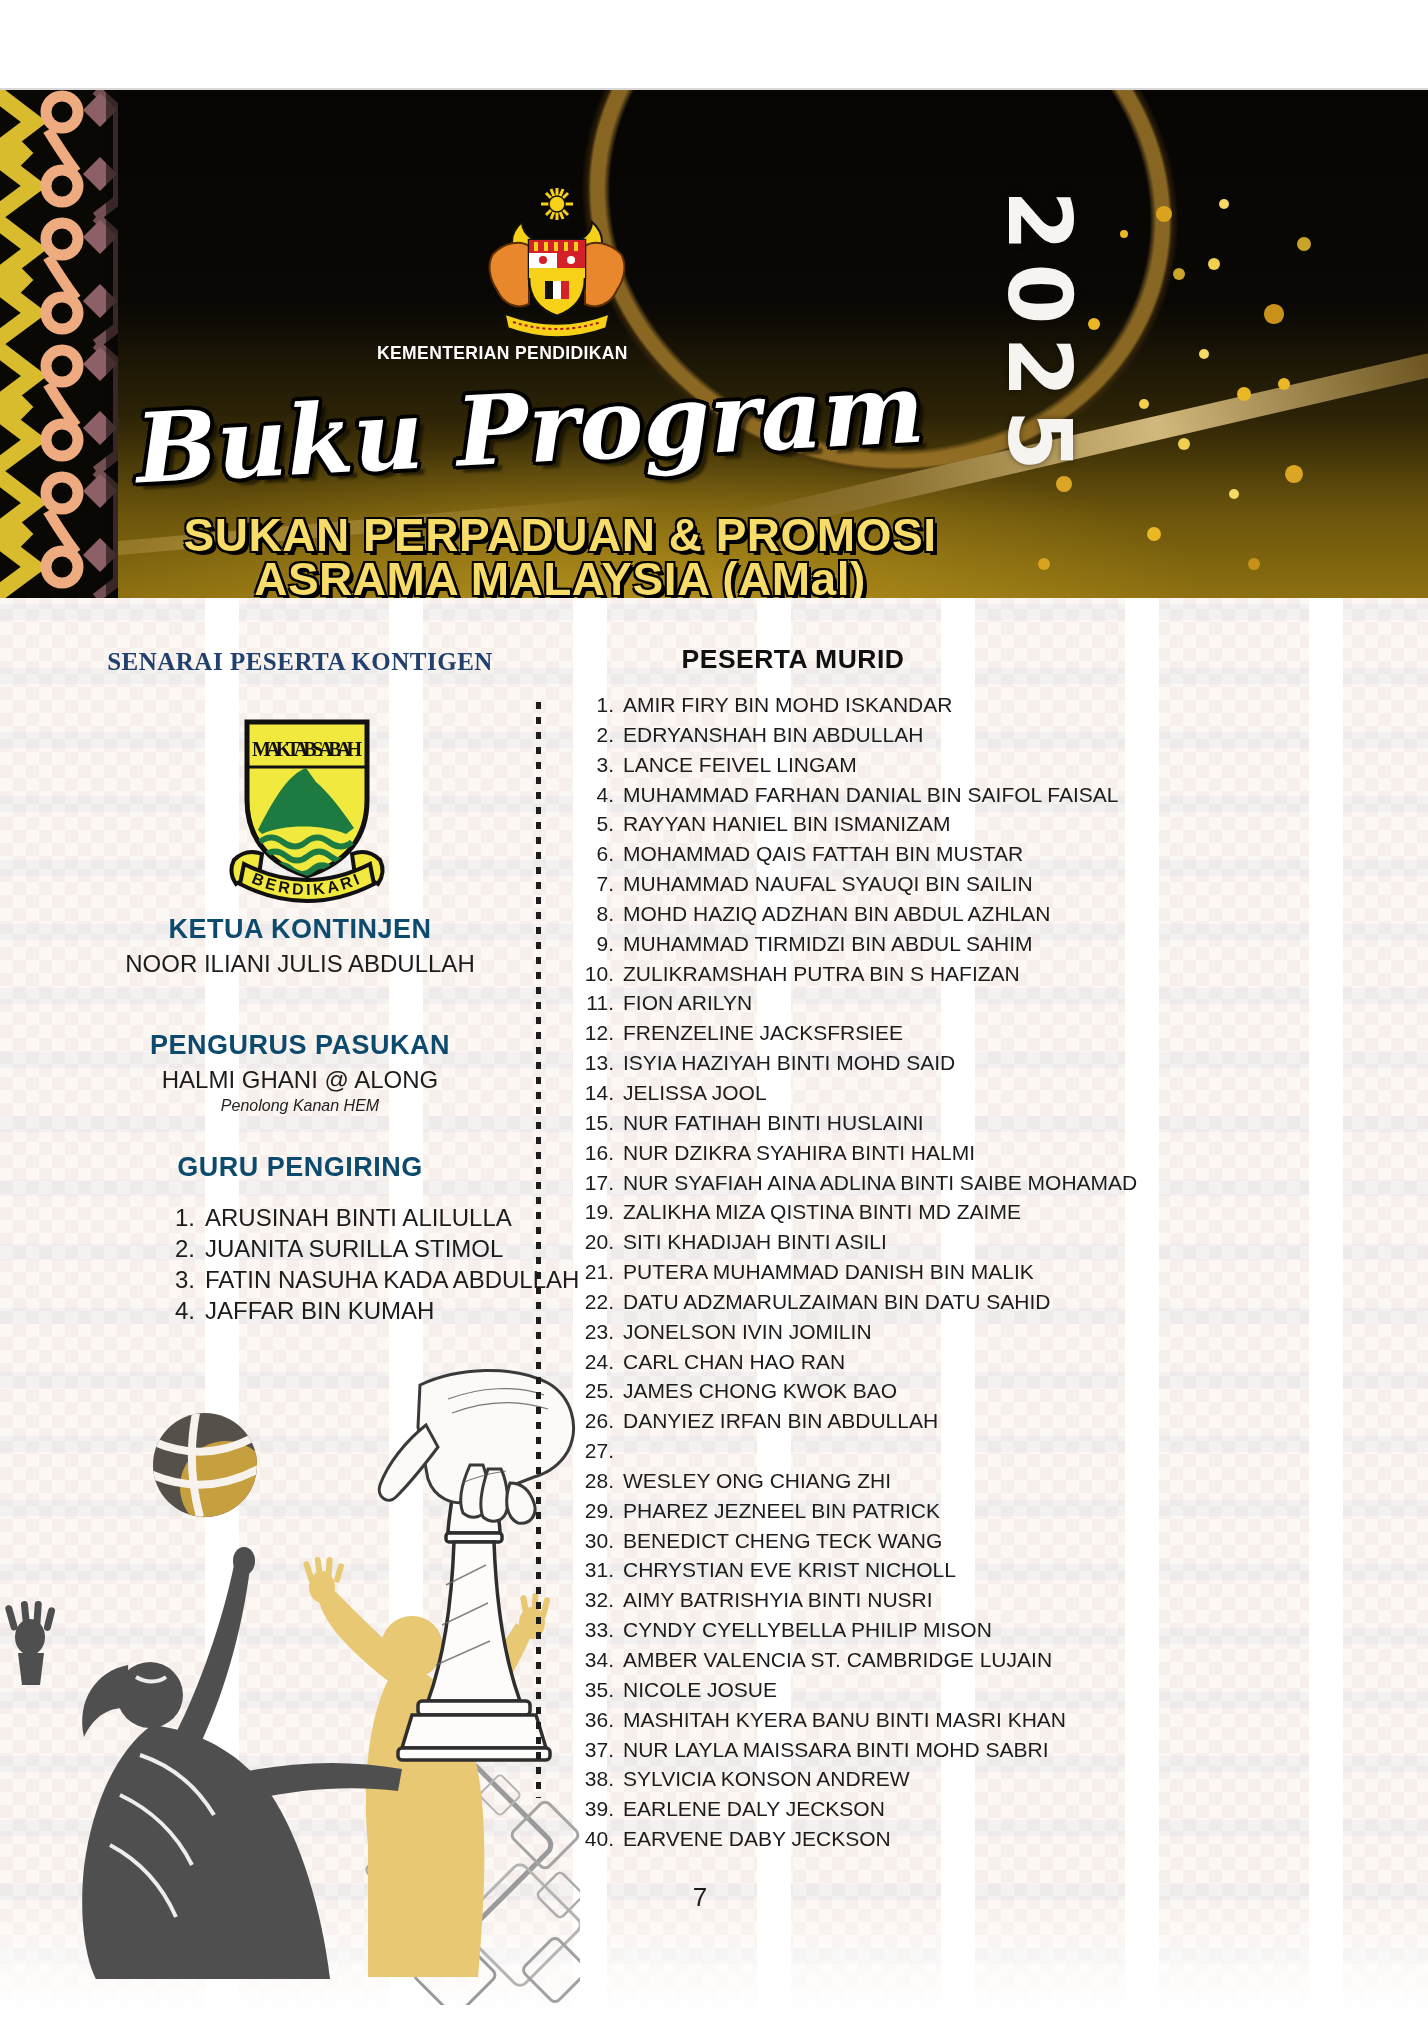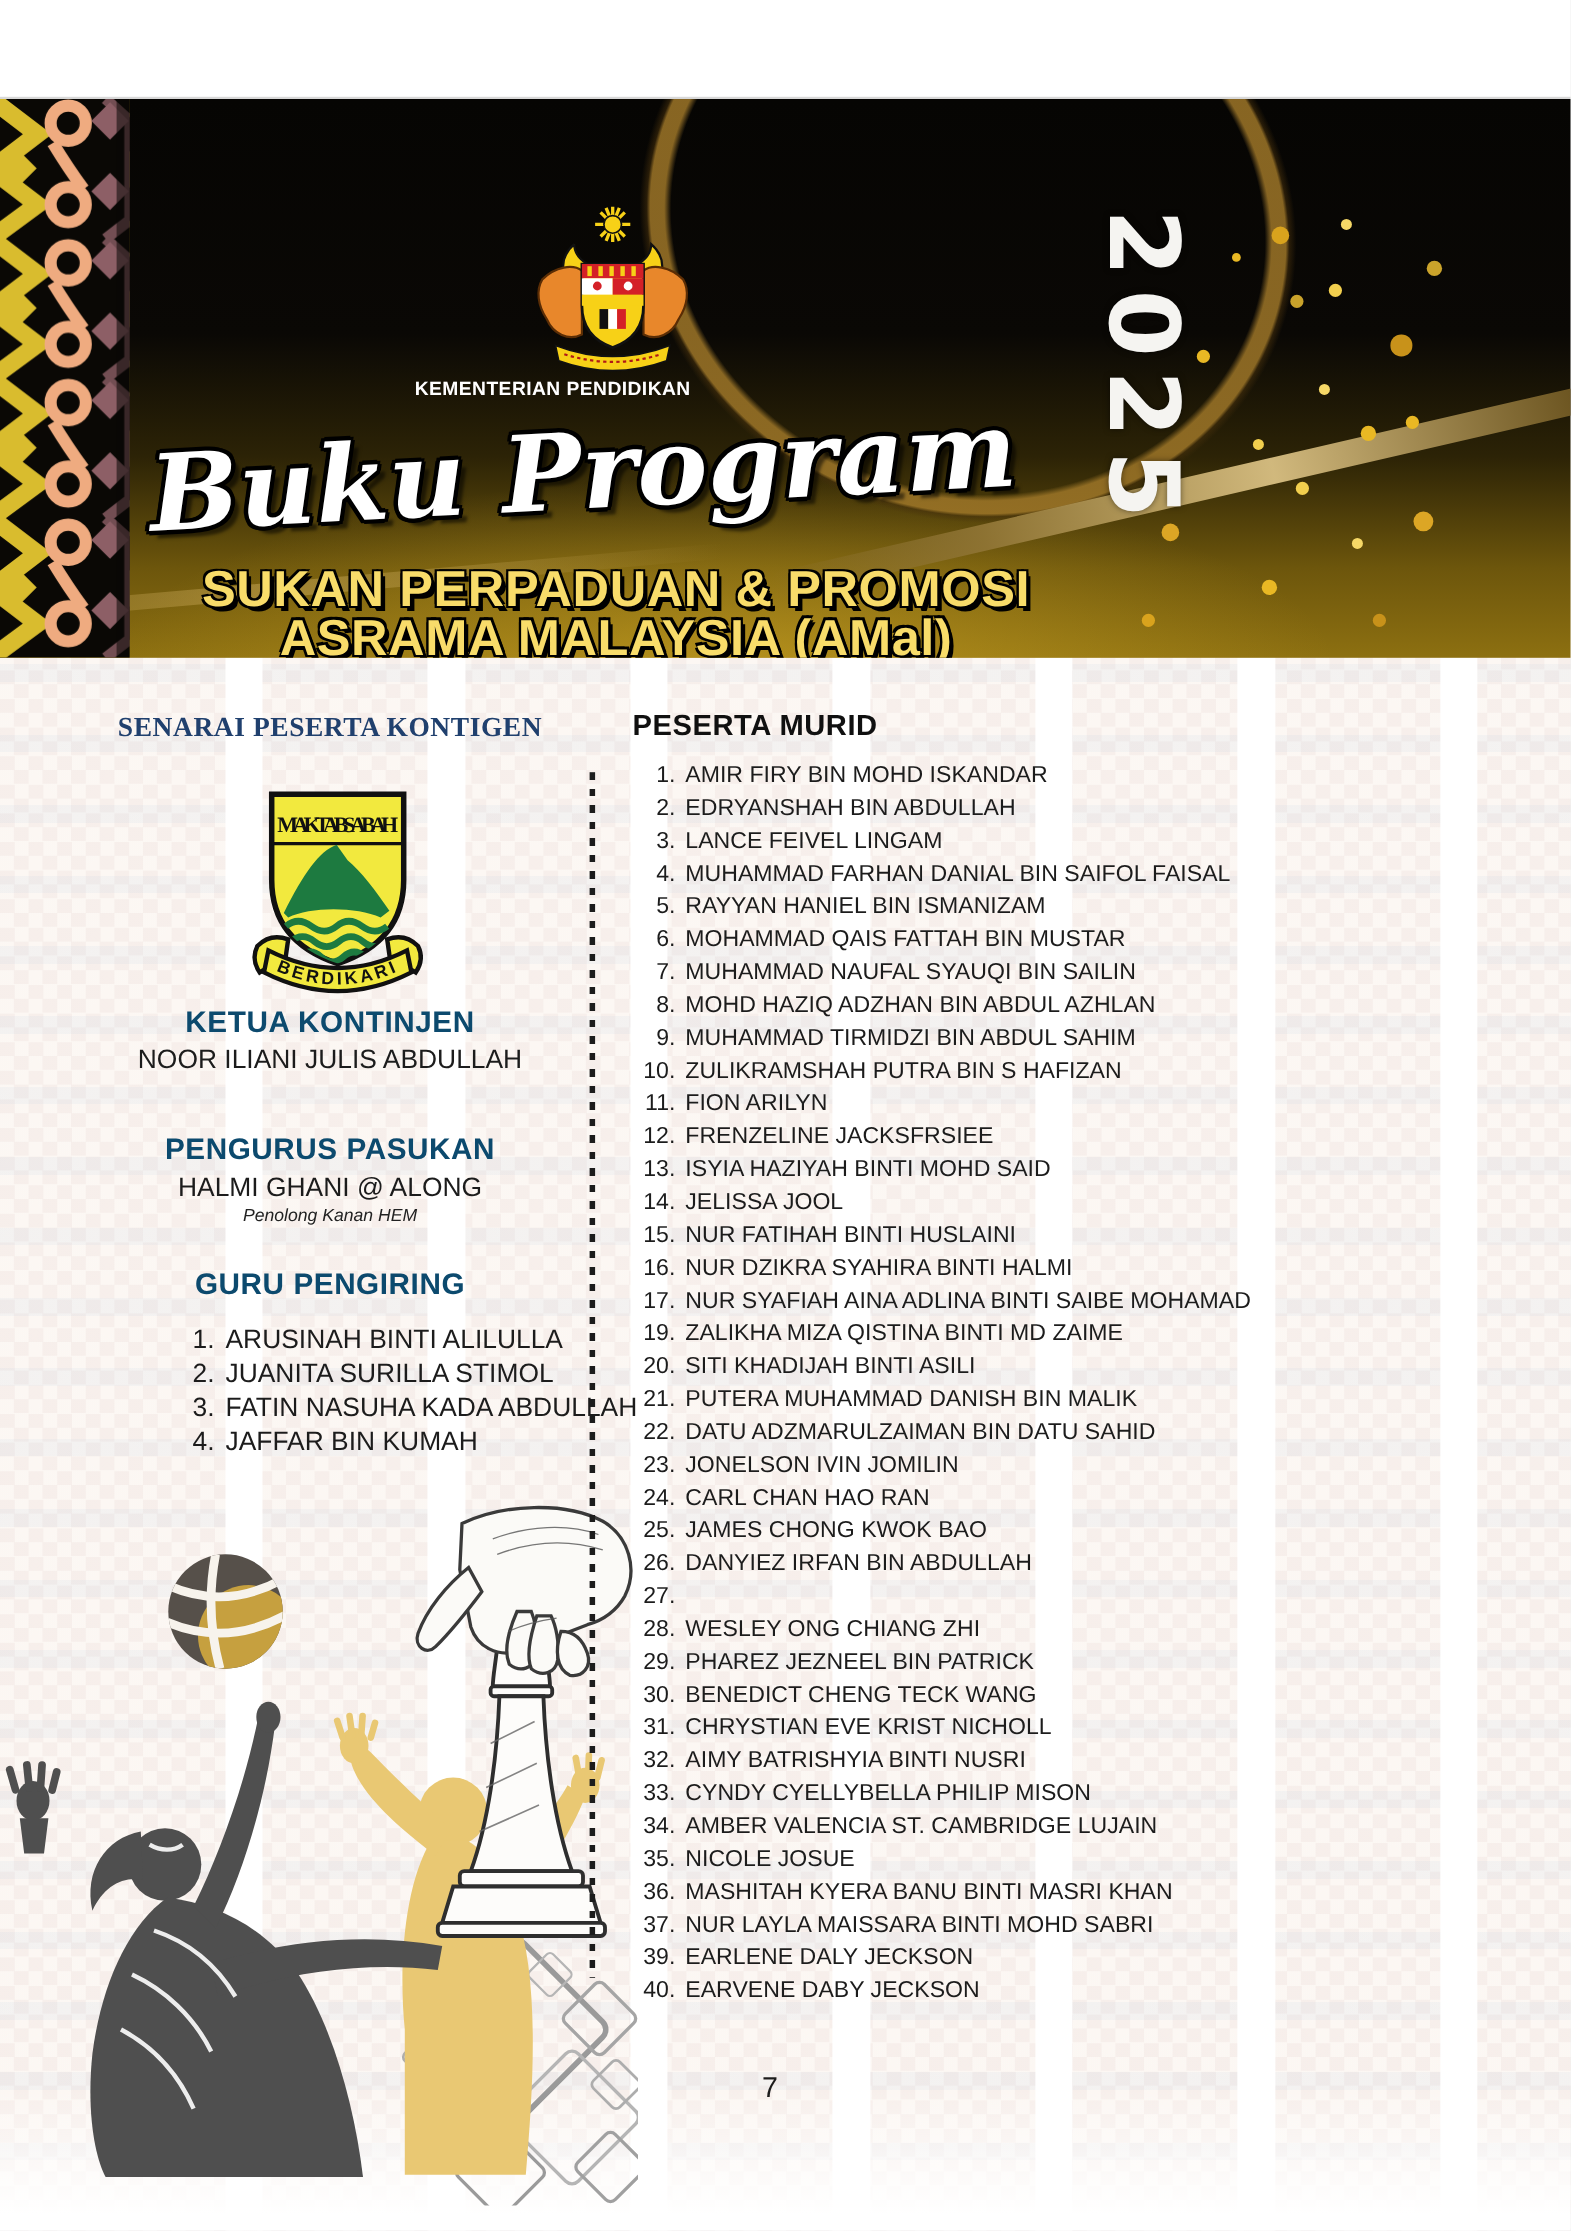--- a/index.html
+++ b/index.html
@@ -108,21 +108,21 @@
   .g-num { width:32px; text-align:right; margin-right:10px; flex:none; }
 
   
   .divider {
     position:absolute; left:536px; top:702px; width:5px; height:1096px;
     background:repeating-linear-gradient(180deg, #1c1c1c 0 7px, rgba(0,0,0,0) 7px 15px);
   }
 
   
   .peserta-heading {
-    position:absolute; left:575px; top:644px; width:436px; 
+    position:absolute; left:575px; top:644px; width:436px; text-align:center;
     font-weight:700; font-size:26.5px; letter-spacing:.5px; color:#101010;
   }
   .student-list { position:absolute; left:568px; top:690px; }
   .s-row { display:flex; line-height:29.85px; font-size:21px; white-space:nowrap; color:#1c1c1c; }
   .s-num { width:46px; text-align:right; margin-right:9px; flex:none; }
 
   .page-number {
     position:absolute; left:655px; top:1882px; width:90px; text-align:center;
     font-size:26px; color:#1c1c1c;
   }
@@ -510,20 +510,24 @@
     </div>
       <div class="s-row">
       <span class="s-num">36.</span>
       <span class="s-name">MASHITAH KYERA BANU BINTI MASRI KHAN</span>
     </div>
       <div class="s-row">
       <span class="s-num">37.</span>
       <span class="s-name">NUR LAYLA MAISSARA BINTI MOHD SABRI</span>
     </div>
       <div class="s-row">
+      <span class="s-num">38.</span>
+      <span class="s-name">SYLVICIA KONSON ANDREW</span>
+    </div>
+      <div class="s-row">
       <span class="s-num">39.</span>
       <span class="s-name">EARLENE DALY JECKSON</span>
     </div>
       <div class="s-row">
       <span class="s-num">40.</span>
       <span class="s-name">EARVENE DABY JECKSON</span>
     </div>
     </div>
 
   <div class="page-number">7</div>

